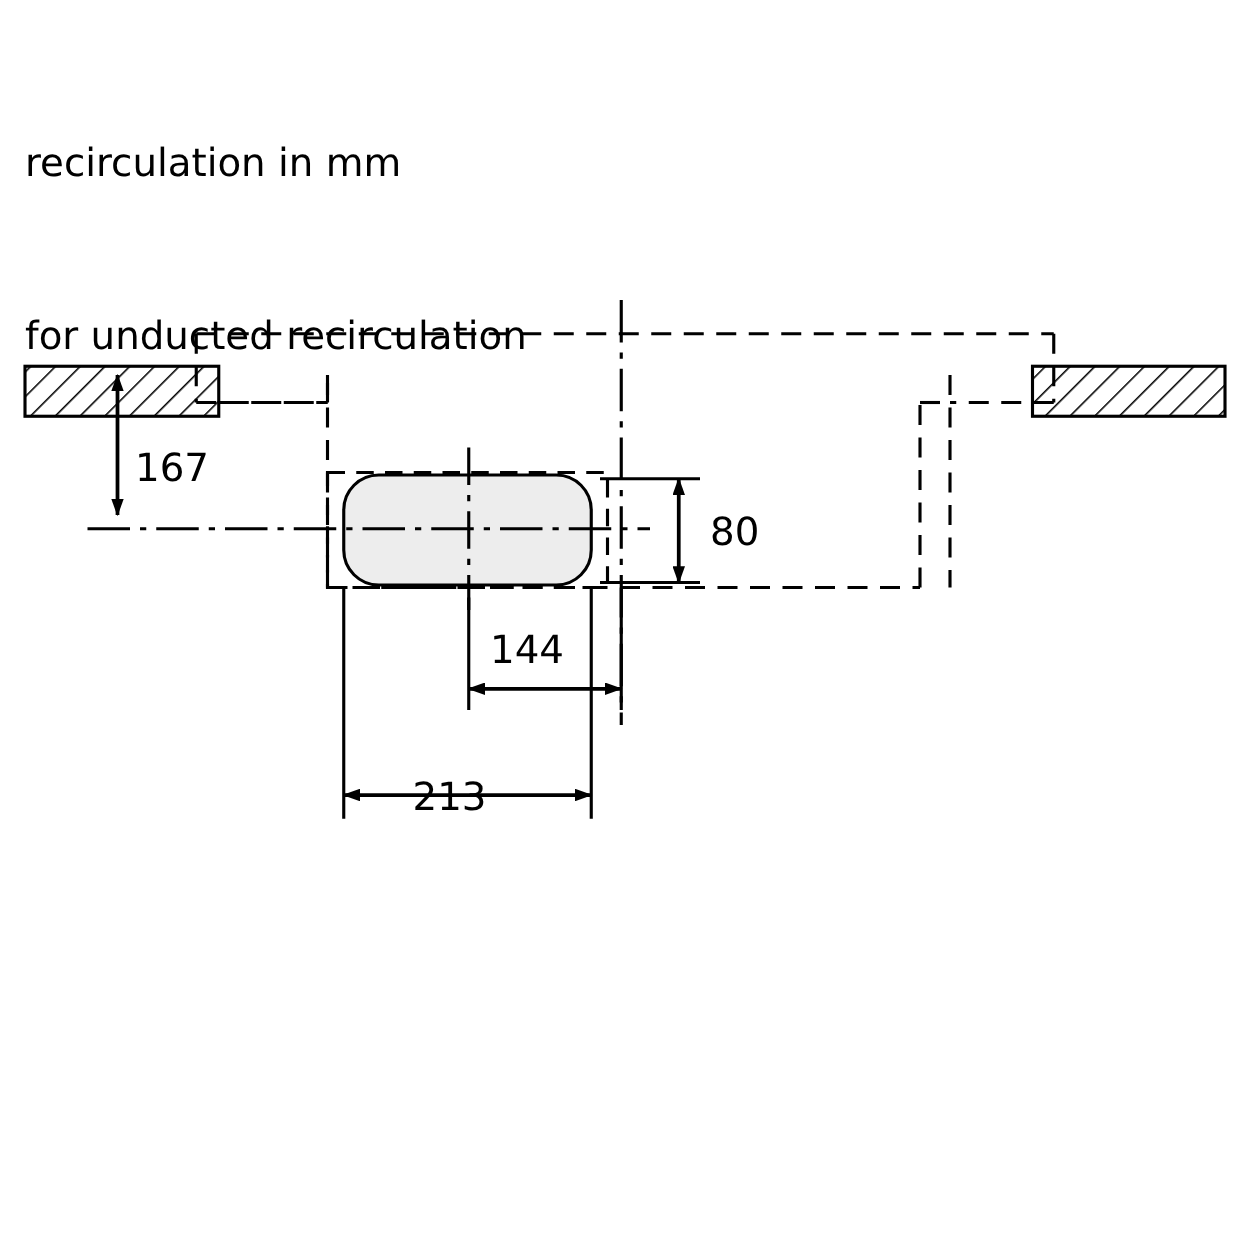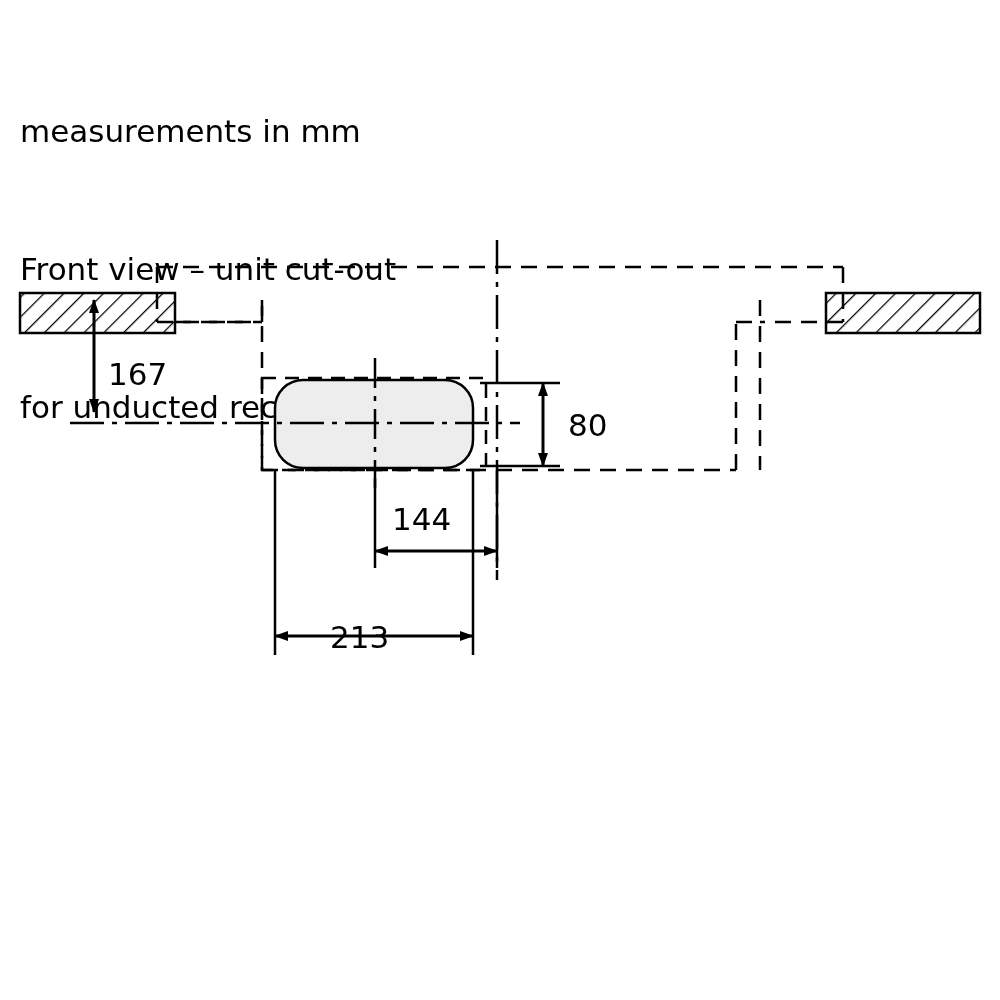--- a/index.html
+++ b/index.html
@@ -46,22 +46,21 @@
     font-size: 31px;
     fill: #000000;
   }
 </style>
 </head>
 <body>
 
 <div id="stage">
 
   <div class="caption">
-    <div>measurements in mm</div>
-    <div>Front view – unit cut-out</div>
+    <div>recirculation in mm</div>
     <div>for unducted recirculation</div>
   </div>
 
   <svg class="drawing" viewBox="0 0 1000 1000">
     <defs>
       <marker id="arrowEnd" markerWidth="14" markerHeight="10" refX="13" refY="5" orient="auto" markerUnits="userSpaceOnUse">
         <path d="M0,0 L14,5 L0,10 z" fill="#000000"></path>
       </marker>
       <marker id="arrowStart" markerWidth="14" markerHeight="10" refX="1" refY="5" orient="auto" markerUnits="userSpaceOnUse">
         <path d="M14,0 L0,5 L14,10 z" fill="#000000"></path>

